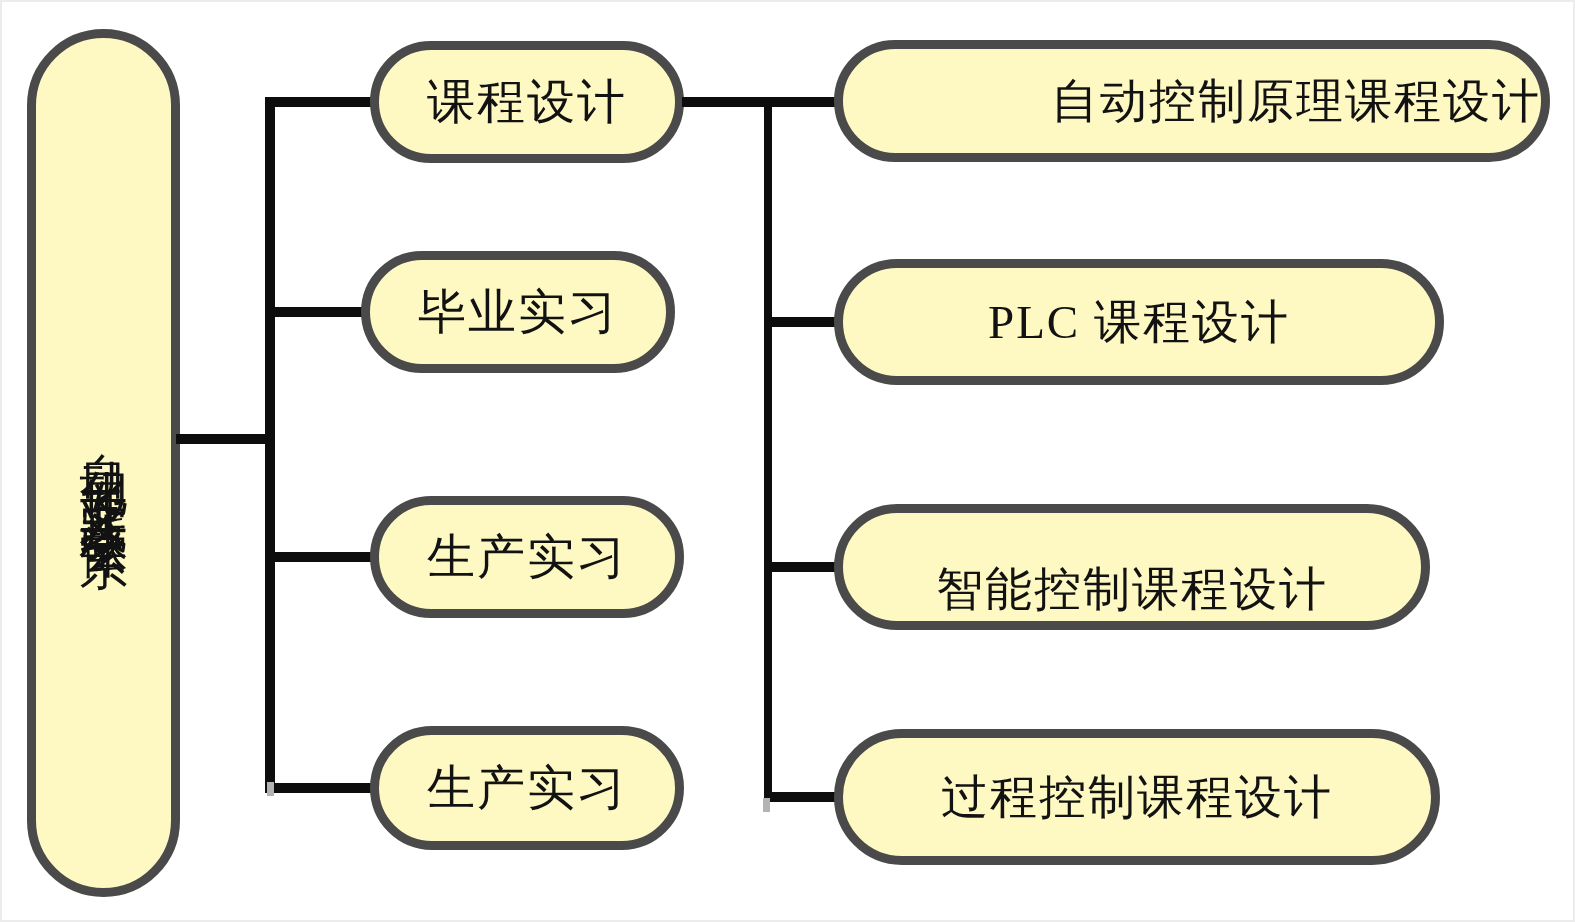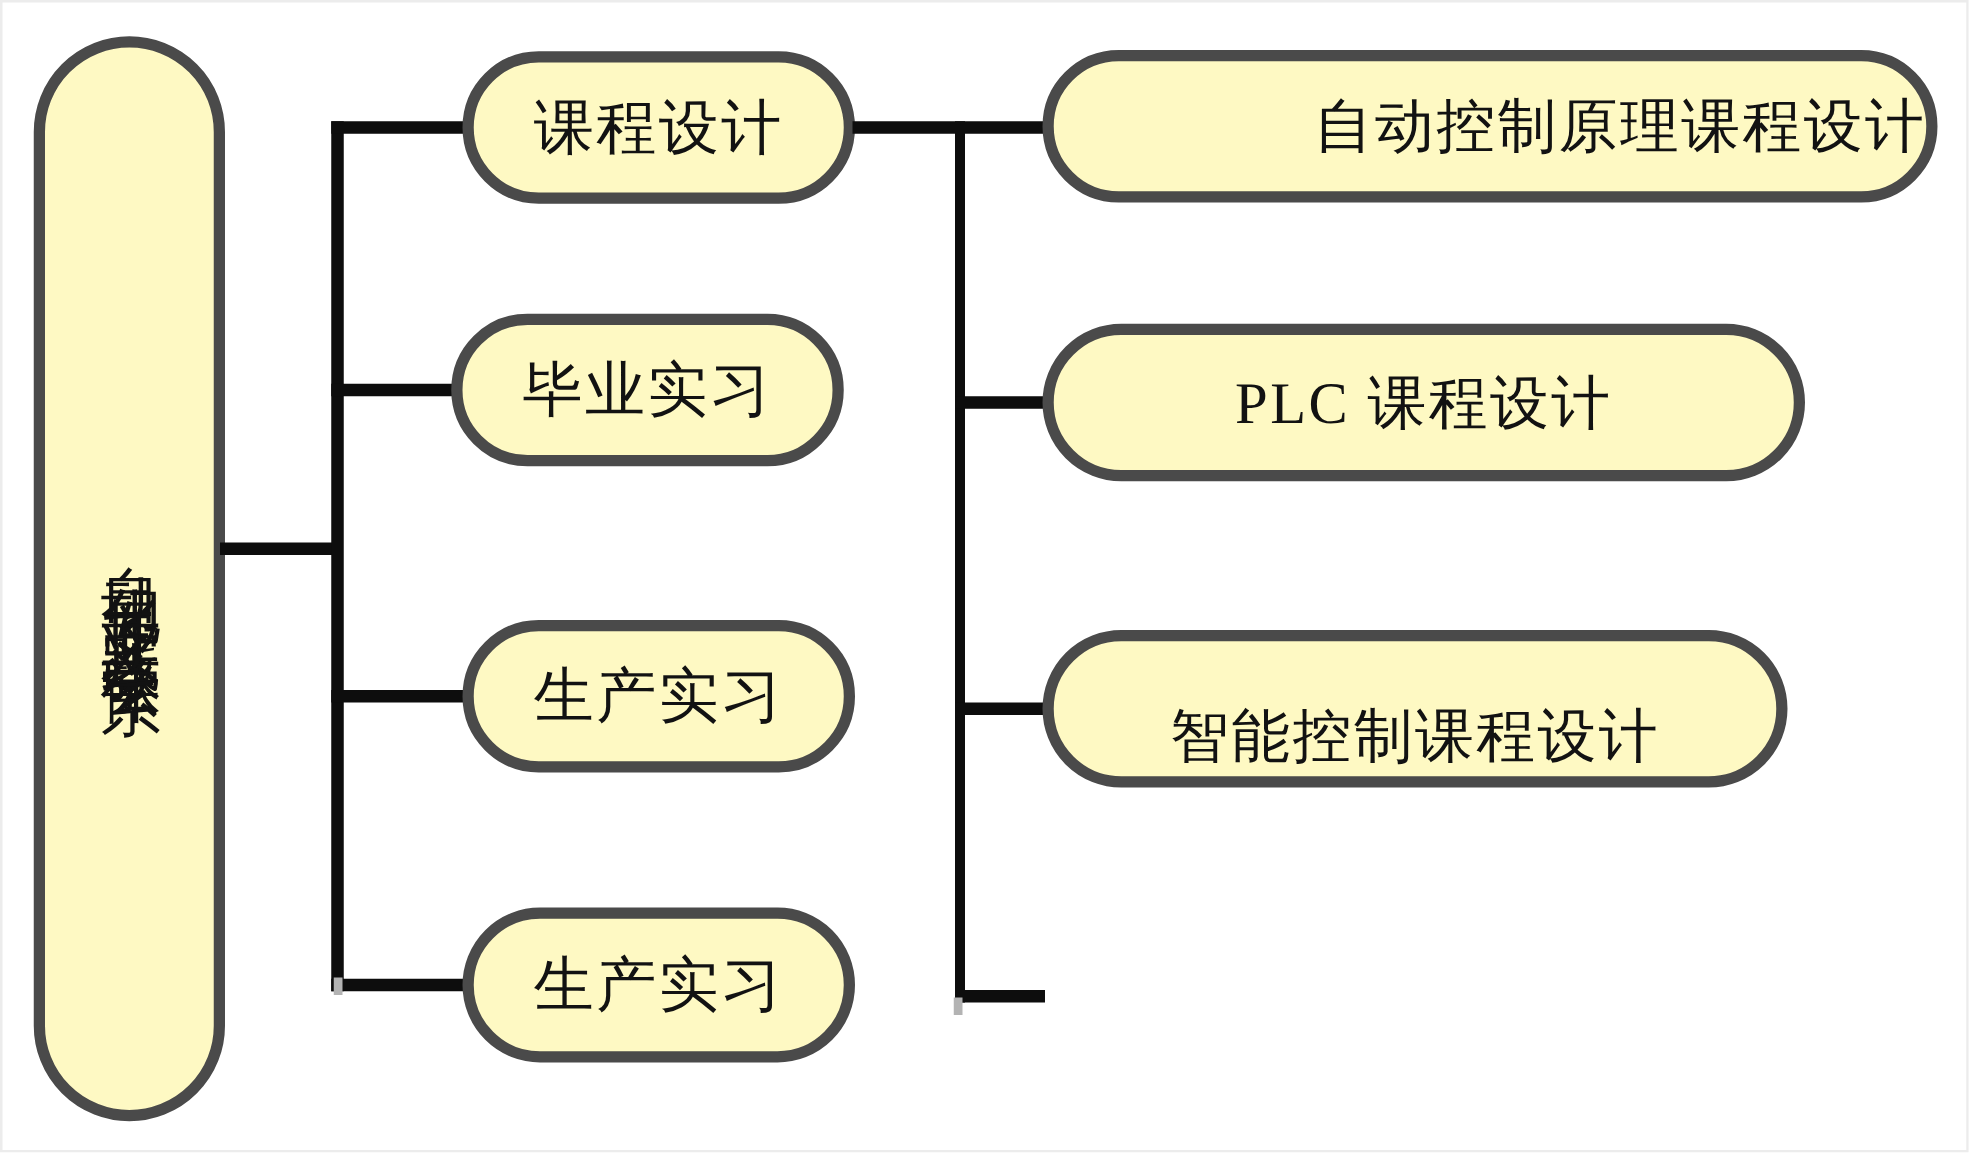--- a/index.html
+++ b/index.html
@@ -95,14 +95,17 @@
 
   <div class="node leaf-node" style="left:832px;top:38px;width:716px;height:122px;justify-content:flex-end;">
     <div class="lbl">自动控制原理课程设计</div>
   </div>
   <div class="node leaf-node" style="left:832px;top:257px;width:610px;height:126px;">
     <div class="lbl">PLC 课程设计</div>
   </div>
   <div class="node leaf-node" style="left:832px;top:502px;width:596px;height:126px;align-items:flex-end;">
     <div class="lbl">智能控制课程设计</div>
   </div>
+  <div class="node leaf-node" style="left:832px;top:727px;width:606px;height:136px;">
+    <div class="lbl">过程控制课程设计</div>
+  </div>
 
 </div>
 
 </body></html>

